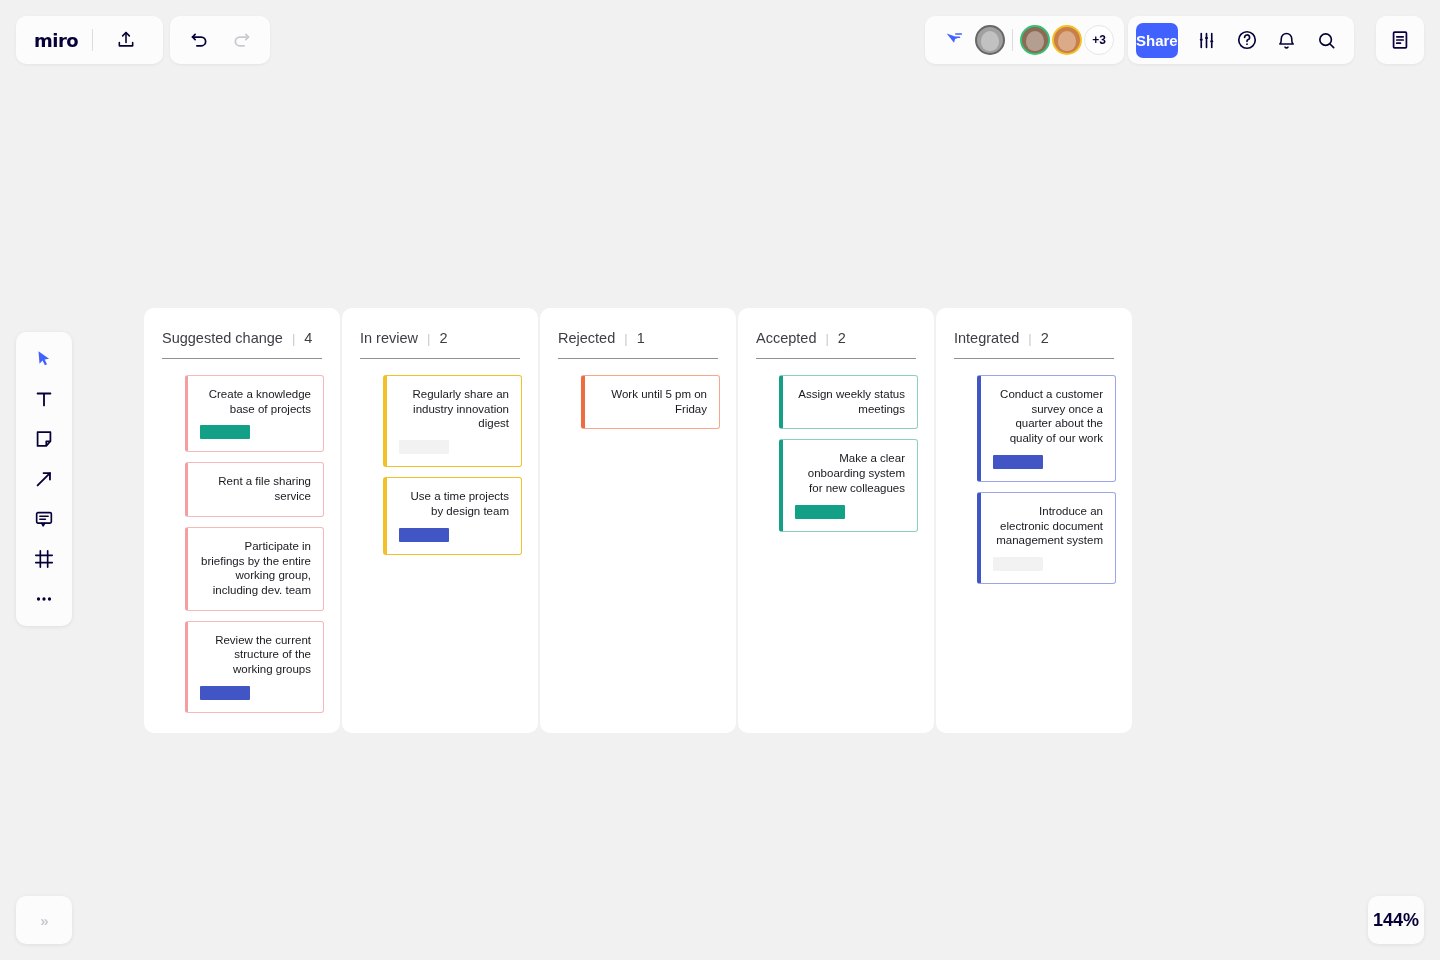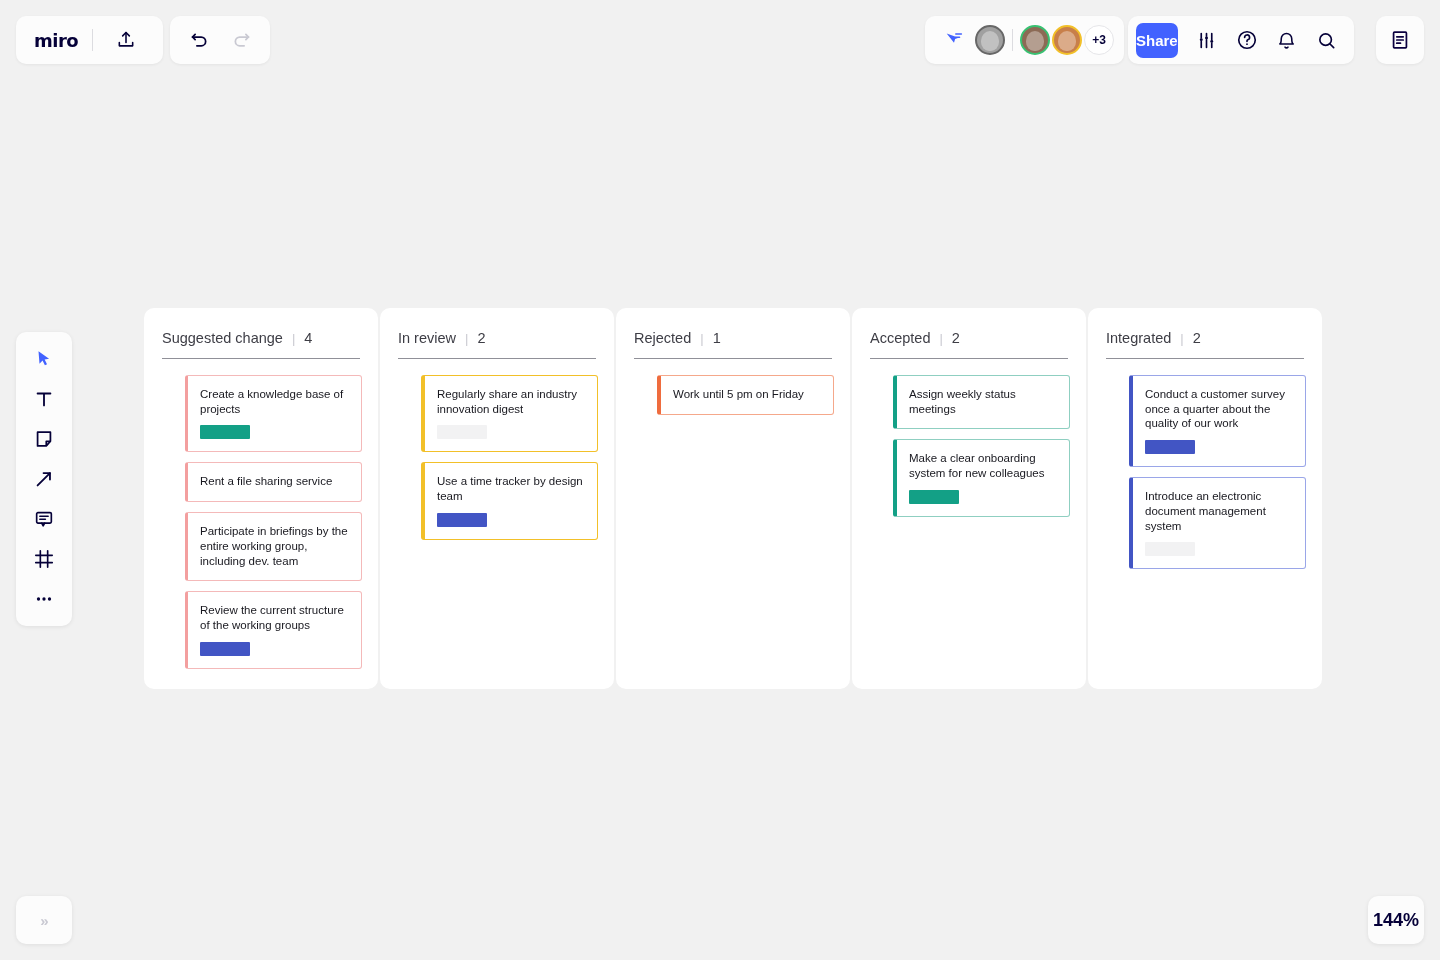--- a/index.html
+++ b/index.html
@@ -96,25 +96,26 @@
     display: flex; align-items: center; justify-content: center;
     border-radius: 8px; cursor: pointer;
   }
 
   
   .board {
     position: absolute; left: 144px; top: 308px;
     display: flex; gap: 2px;
   }
   .column {
-    width: 234px;
+    width: 196px;
     min-height: 362px;
     background: #ffffff;
     border-radius: 10px;
     padding: 22px 16px 20px 16px;
+    text-align: right;
   }
   .col-head {
     display: flex; align-items: baseline; gap: 9px;
     font-size: 14.5px; color: #3d3d45; font-weight: 400;
     padding-left: 2px;
   }
   .col-sep { color: #c9c9d0; font-size: 13px; }
   .col-count { color: #3d3d45; font-size: 14.5px; }
   .col-rule { height: 1px; background: #6b6b76; margin: 12px 2px 16px 2px; opacity: .75; }
   .cards { display: flex; flex-direction: column; gap: 10px; }
@@ -339,21 +340,21 @@
         <span class="col-sep">|</span>
         <span class="col-count">2</span>
       </div>
       <div class="col-rule"></div>
       <div class="cards">
         <div class="card yellow">
           <span class="txt">Regularly share an industry innovation digest</span>
           <span class="tag grey"></span>
         </div>
         <div class="card yellow">
-          <span class="txt">Use a time tracker by design team</span>
+          <span class="txt">Use a time projects by design team</span>
           <span class="tag indigo"></span>
         </div>
       </div>
     </div>
     <div class="column">
       <div class="col-head">
         <span>Rejected</span>
         <span class="col-sep">|</span>
         <span class="col-count">1</span>
       </div>

